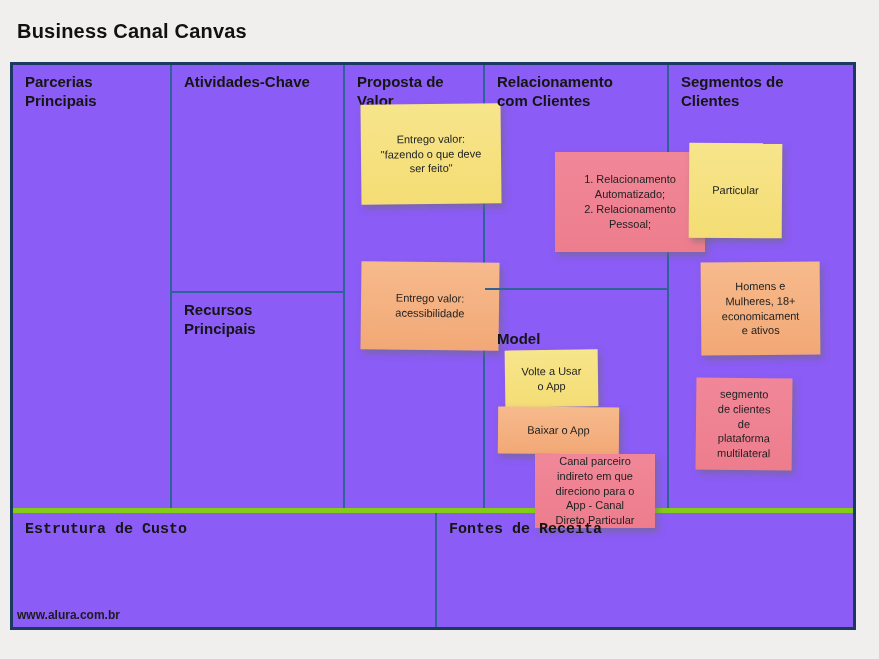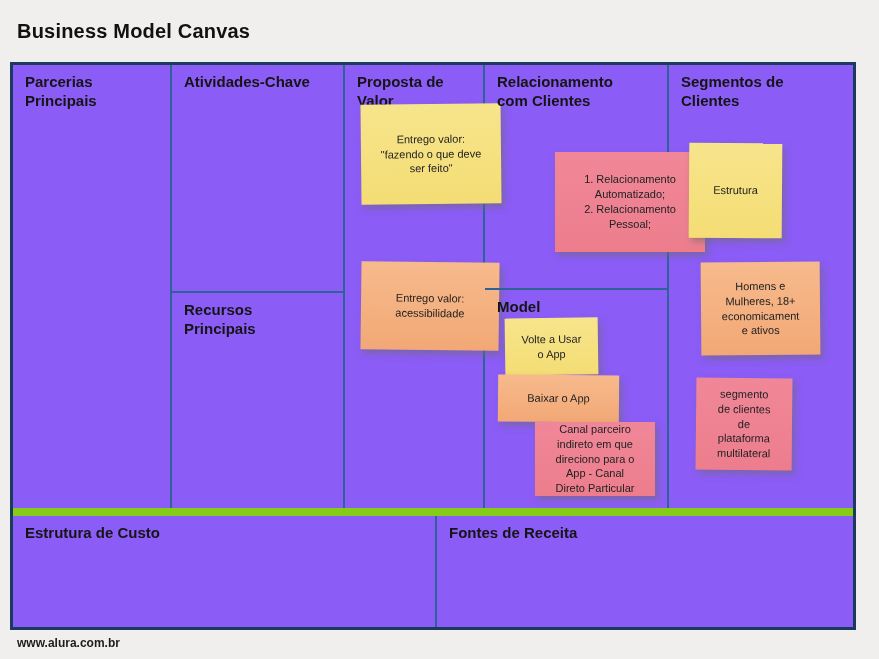--- a/index.html
+++ b/index.html
@@ -21,28 +21,28 @@
     background:#8b5cf6;
     border:3px solid #1b3a5f;
     display:flex; flex-direction:column;
   }
   .top-area { display:flex; height:443px; }
   .col { position:relative; height:100%; }
   .col-border { border-right:2px solid #2d6397; }
   .col1 { width:159px; }
   .col2 { width:173px; display:flex; flex-direction:column; }
   .col3 { width:140px; }
-  .col4 { width:184px; display:flex; flex-direction:column; }
+  .col4 { width:184px; display:flex; flex-direction:column;gap:32px; }
   .col5 { width:148px; }
   .subcell { position:relative; }
   .sub-top2 { height:228px; border-bottom:2px solid #2d6397; }
   .sub-bottom2 { flex:1; }
   .sub-top4 { height:225px; border-bottom:2px solid #2d6397; }
   .sub-bottom4 { flex:1; }
-  .bottom-area { flex:1; display:flex; border-top:8px solid #84cc16; }
+  .bottom-area { flex:1; display:flex; border-top:5px solid #84cc16;font-family:Liberation Mono, monospace; }
   .cell-estrutura { width:424px; border-right:2px solid #2d6397; position:relative; }
   .cell-fontes { flex:1; position:relative; }
   .sec-title {
     font-size:15px; font-weight:bold; color:#151515;
     padding:8px 0 0 12px; line-height:1.25;
     white-space:pre-line;
   }
   .note {
     position:absolute;
     display:flex; align-items:center; justify-content:center;
@@ -60,28 +60,28 @@
   .n-prop-orange { left:16px; top:197px; width:138px; height:88px;  transform:rotate(.7deg); }
   .n-rel-pink    { left:26px; top:87px;  width:150px; height:100px;margin-left:44px; }
   .n-can-yellow  { left:20px; top:28px;  width:93px;  height:57px;  transform:rotate(-.8deg); }
   .n-can-orange  { left:13px; top:85px;  width:121px; height:47px;  transform:rotate(.5deg); }
   .n-can-pink    { left:16px; top:132px; width:120px; height:74px;margin-left:34px;  }
   .n-seg-yellow  { left:20px; top:78px;  width:93px;  height:95px;  transform:rotate(.4deg); }
   .n-seg-orange  { left:32px; top:197px; width:119px; height:93px;  transform:rotate(-.5deg); }
   .n-seg-pink    { left:27px; top:313px; width:96px;  height:92px;  transform:rotate(.6deg); }
 
   .footer {
-    position:absolute; left:17px; top:636px;
+    position:absolute; left:17px; top:608px;
     font-size:12px; font-weight:bold; color:#1c1c1c;
   }
 </style>
 </head>
 <body>
 
-<div class="page-title">Business Model Canvas</div>
+<div class="page-title">Business Canal Canvas</div>
 
 <div class="canvas">
   <div class="top-area">
 
     <div class="col col1 col-border">
       <div class="sec-title">Parcerias
 Principais</div>
     </div>
 
     <div class="col col2 col-border">
@@ -121,21 +121,21 @@
 indireto em que
 direciono para o
 App - Canal
 Direto Particular</div>
       </div>
     </div>
 
     <div class="col col5">
       <div class="sec-title">Segmentos de
 Clientes</div>
-      <div class="note note-yellow n-seg-yellow">Estrutura</div>
+      <div class="note note-yellow n-seg-yellow">Particular</div>
       <div class="note note-orange n-seg-orange">Homens e
 Mulheres, 18+
 economicament
 e ativos</div>
       <div class="note note-pink n-seg-pink">segmento
 de clientes
 de
 plataforma
 multilateral</div>
     </div>

